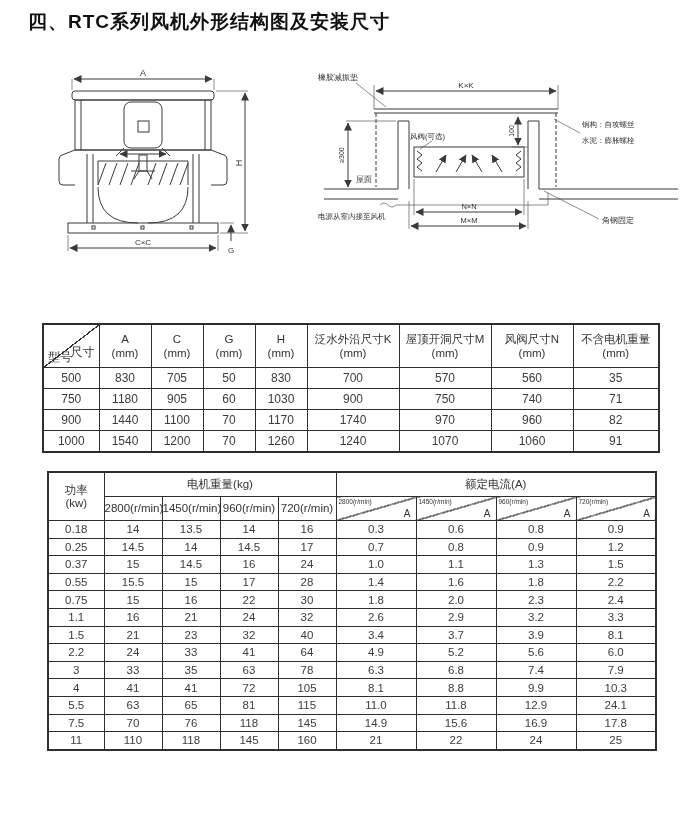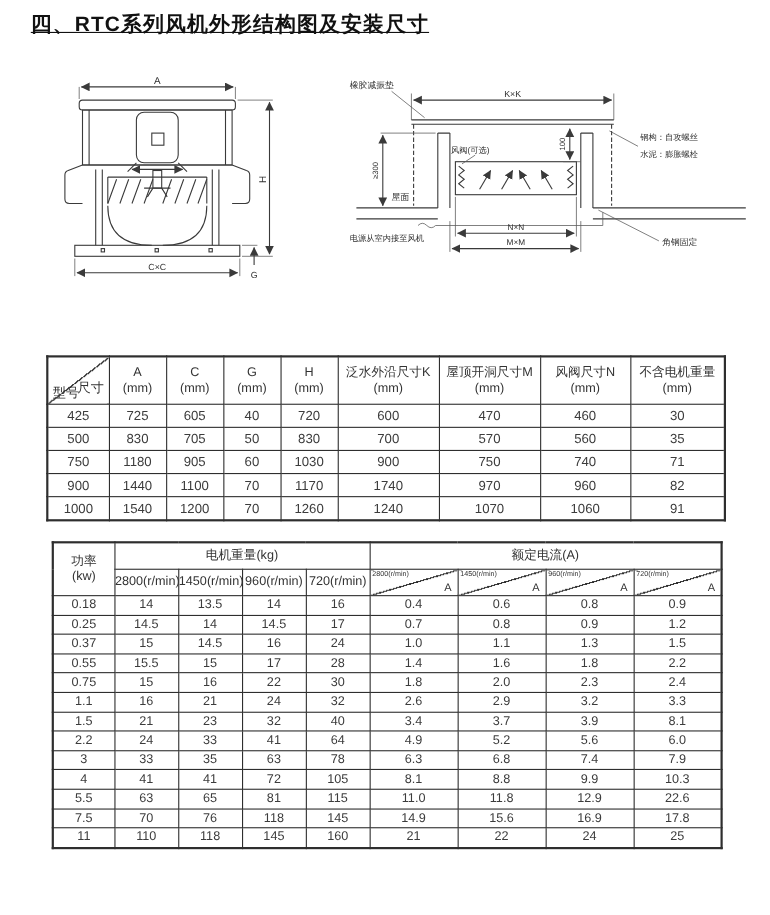--- a/index.html
+++ b/index.html
@@ -1,17 +1,17 @@
 <!DOCTYPE html>
 <html><head>
 <meta charset="utf-8">
 <style>
   html,body{margin:0;padding:0;background:#fff;}
   body{width:700px;height:832px;font-family:"Liberation Sans","DejaVu Sans",sans-serif;color:#2b2b2b;position:relative;}
-  .title{font-size:19px;font-weight:bold;margin:9px 0 0 28px;letter-spacing:1px;color:#111;text-decoration:underline;}
+  .title{font-size:19px;font-weight:bold;margin:9px 0 0 28px;letter-spacing:1px;color:#111;}
   .diagrams{display:flex;margin:30px 0 0 38px;gap:8px;align-items:flex-start;}
   svg{display:block;}
   svg text{font-family:"Liberation Sans","DejaVu Sans",sans-serif;fill:#2f2f2f;}
   .lw{stroke:#3a3a3a;stroke-width:1;fill:none;}
   .thin{stroke:#5a5a5a;stroke-width:0.7;fill:none;}
   .dash{stroke:#3a3a3a;stroke-width:1;fill:none;stroke-dasharray:4 2;}
 
   table{border-collapse:collapse;table-layout:fixed;background:#fff;}
   #dim-table{width:616px;margin:54px 0 0 42px;border:2px solid #2e2e2e;font-size:12px;}
   #dim-table th,#dim-table td{border:1px solid #2e2e2e;text-align:center;vertical-align:middle;font-weight:normal;color:#3c3c3c;padding:0;}
@@ -265,31 +265,20 @@
           <div>风阀尺寸N</div>
           <div>(mm)</div>
         </th>
         <th>
           <div>不含电机重量</div>
           <div>(mm)</div>
         </th>
       </tr>
   </thead>
   <tbody id="dim-body">
-      <tr>
-        <td>425</td>
-        <td>725</td>
-        <td>605</td>
-        <td>40</td>
-        <td>720</td>
-        <td>600</td>
-        <td>470</td>
-        <td>460</td>
-        <td>30</td>
-      </tr>
       <tr>
         <td>500</td>
         <td>830</td>
         <td>705</td>
         <td>50</td>
         <td>830</td>
         <td>700</td>
         <td>570</td>
         <td>560</td>
         <td>35</td>
@@ -374,21 +363,21 @@
         </th>
       </tr>
   </thead>
   <tbody id="motor-body">
       <tr>
         <td>0.18</td>
         <td>14</td>
         <td>13.5</td>
         <td>14</td>
         <td>16</td>
-        <td>0.4</td>
+        <td>0.3</td>
         <td>0.6</td>
         <td>0.8</td>
         <td>0.9</td>
       </tr>
       <tr>
         <td>0.25</td>
         <td>14.5</td>
         <td>14</td>
         <td>14.5</td>
         <td>17</td>
@@ -487,21 +476,21 @@
       </tr>
       <tr>
         <td>5.5</td>
         <td>63</td>
         <td>65</td>
         <td>81</td>
         <td>115</td>
         <td>11.0</td>
         <td>11.8</td>
         <td>12.9</td>
-        <td>22.6</td>
+        <td>24.1</td>
       </tr>
       <tr>
         <td>7.5</td>
         <td>70</td>
         <td>76</td>
         <td>118</td>
         <td>145</td>
         <td>14.9</td>
         <td>15.6</td>
         <td>16.9</td>

